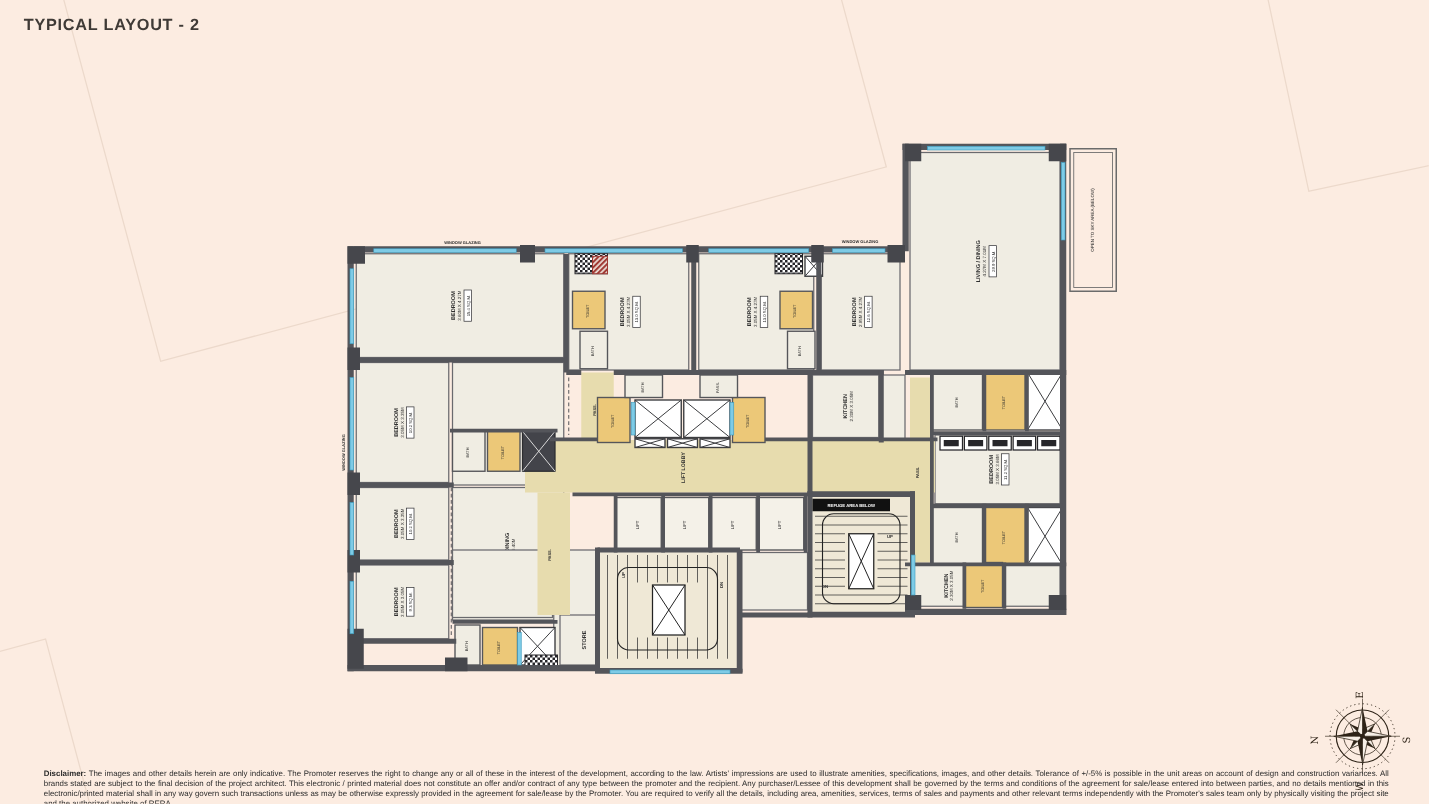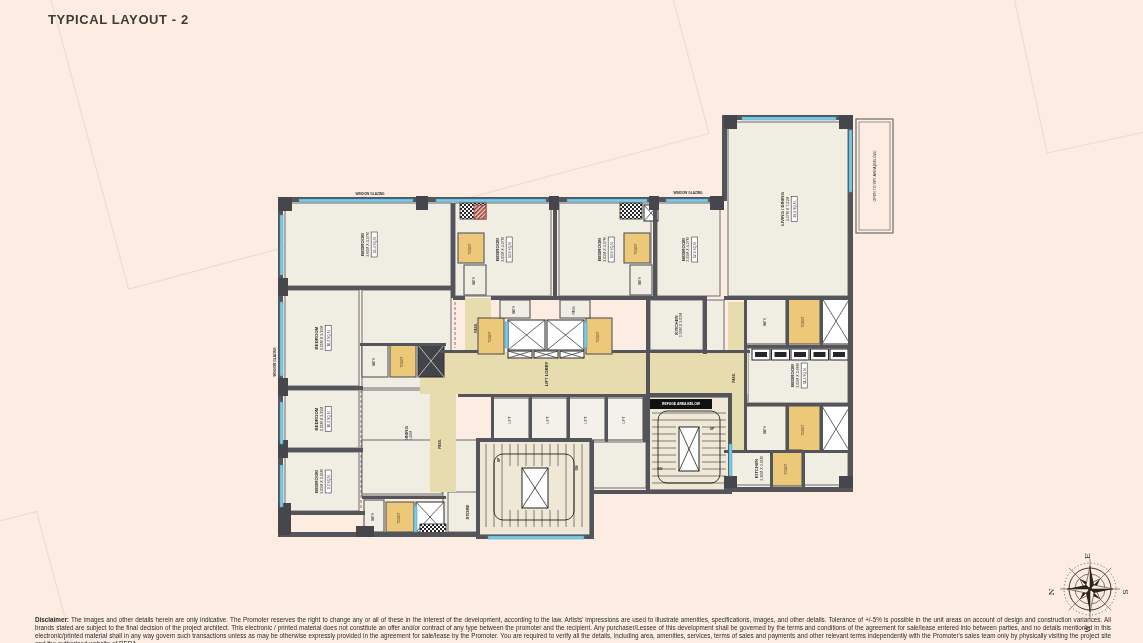--- a/index.html
+++ b/index.html
@@ -2,21 +2,21 @@
 <html><head>
 <meta charset="utf-8">
 <style>
   html,body{margin:0;padding:0;}
   body{
     width:1143px;height:643px;position:relative;overflow:hidden;
     background:#fcece1;font-family:"Liberation Sans",sans-serif;
   }
   .decor{position:absolute;border:1px solid #ecd9cb;background:transparent;}
   #title{
-    position:absolute;left:48px;top:12px;font-size:13px;font-weight:bold;
+    position:absolute;left:19px;top:12px;font-size:13px;font-weight:bold;
     letter-spacing:.6px;color:#3f3a36;
   }
   #plan{position:absolute;left:270px;top:105px;}
   #compass{position:absolute;left:1044px;top:546px;}
   #disclaimer{
     position:absolute;left:35px;top:616px;width:1076px;
     font-size:6.3px;line-height:1.25;color:#2b2b2b;text-align:justify;
   }
   #disclaimer b{font-weight:bold;}
 </style>

